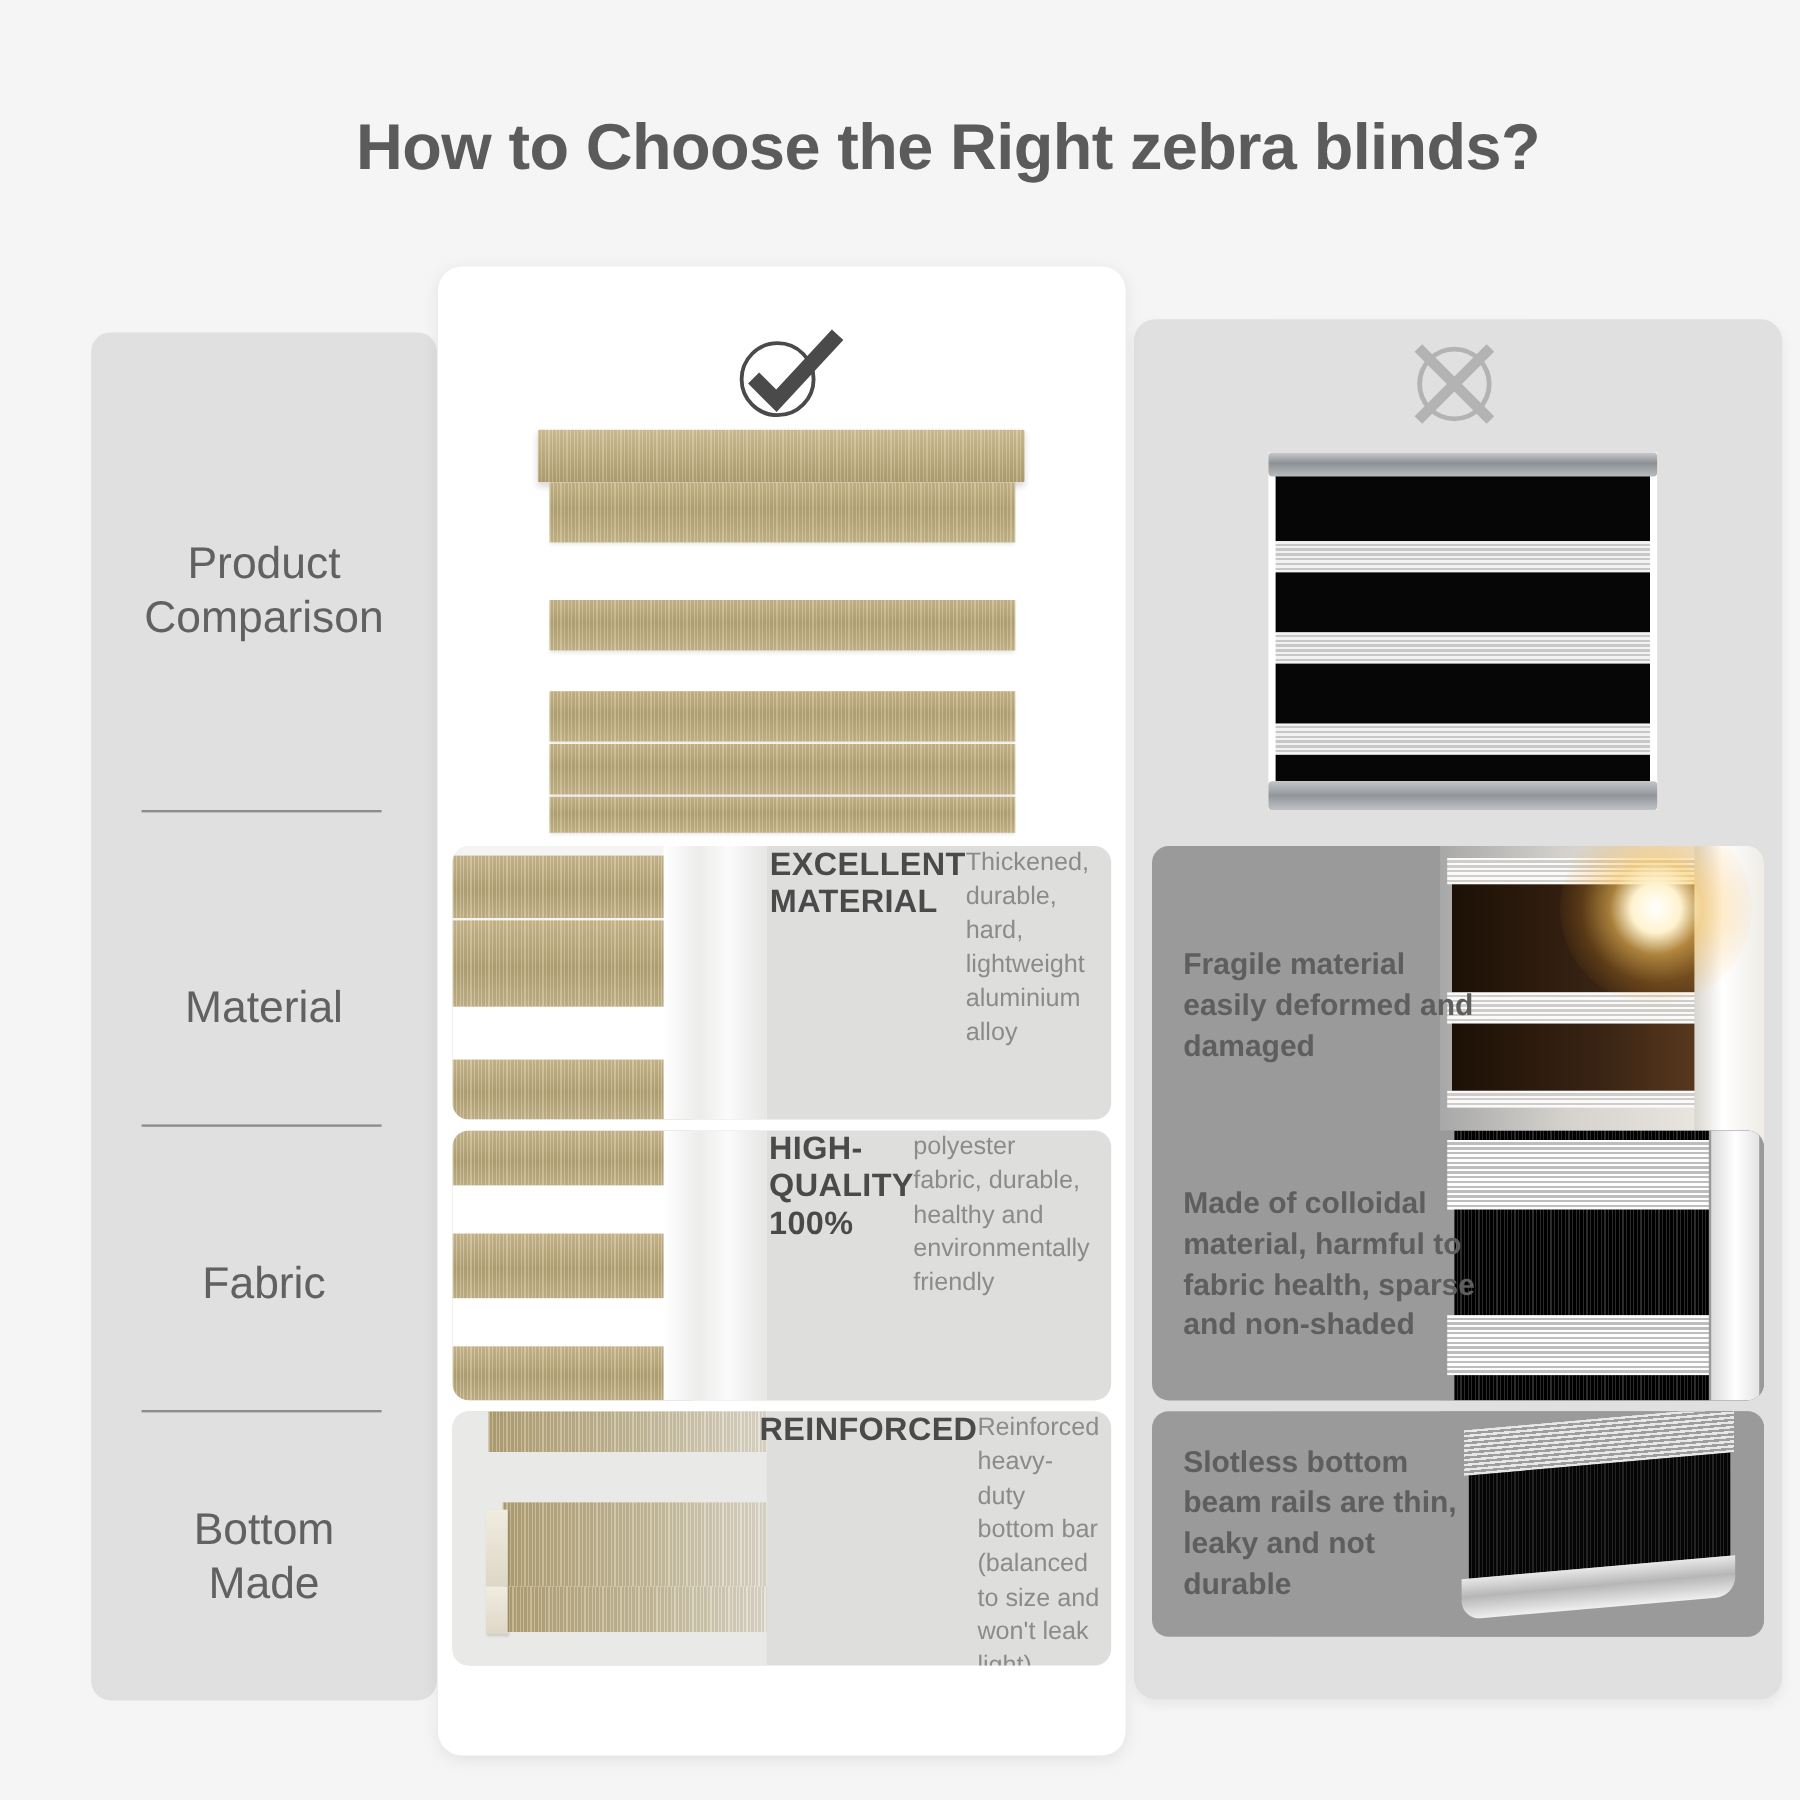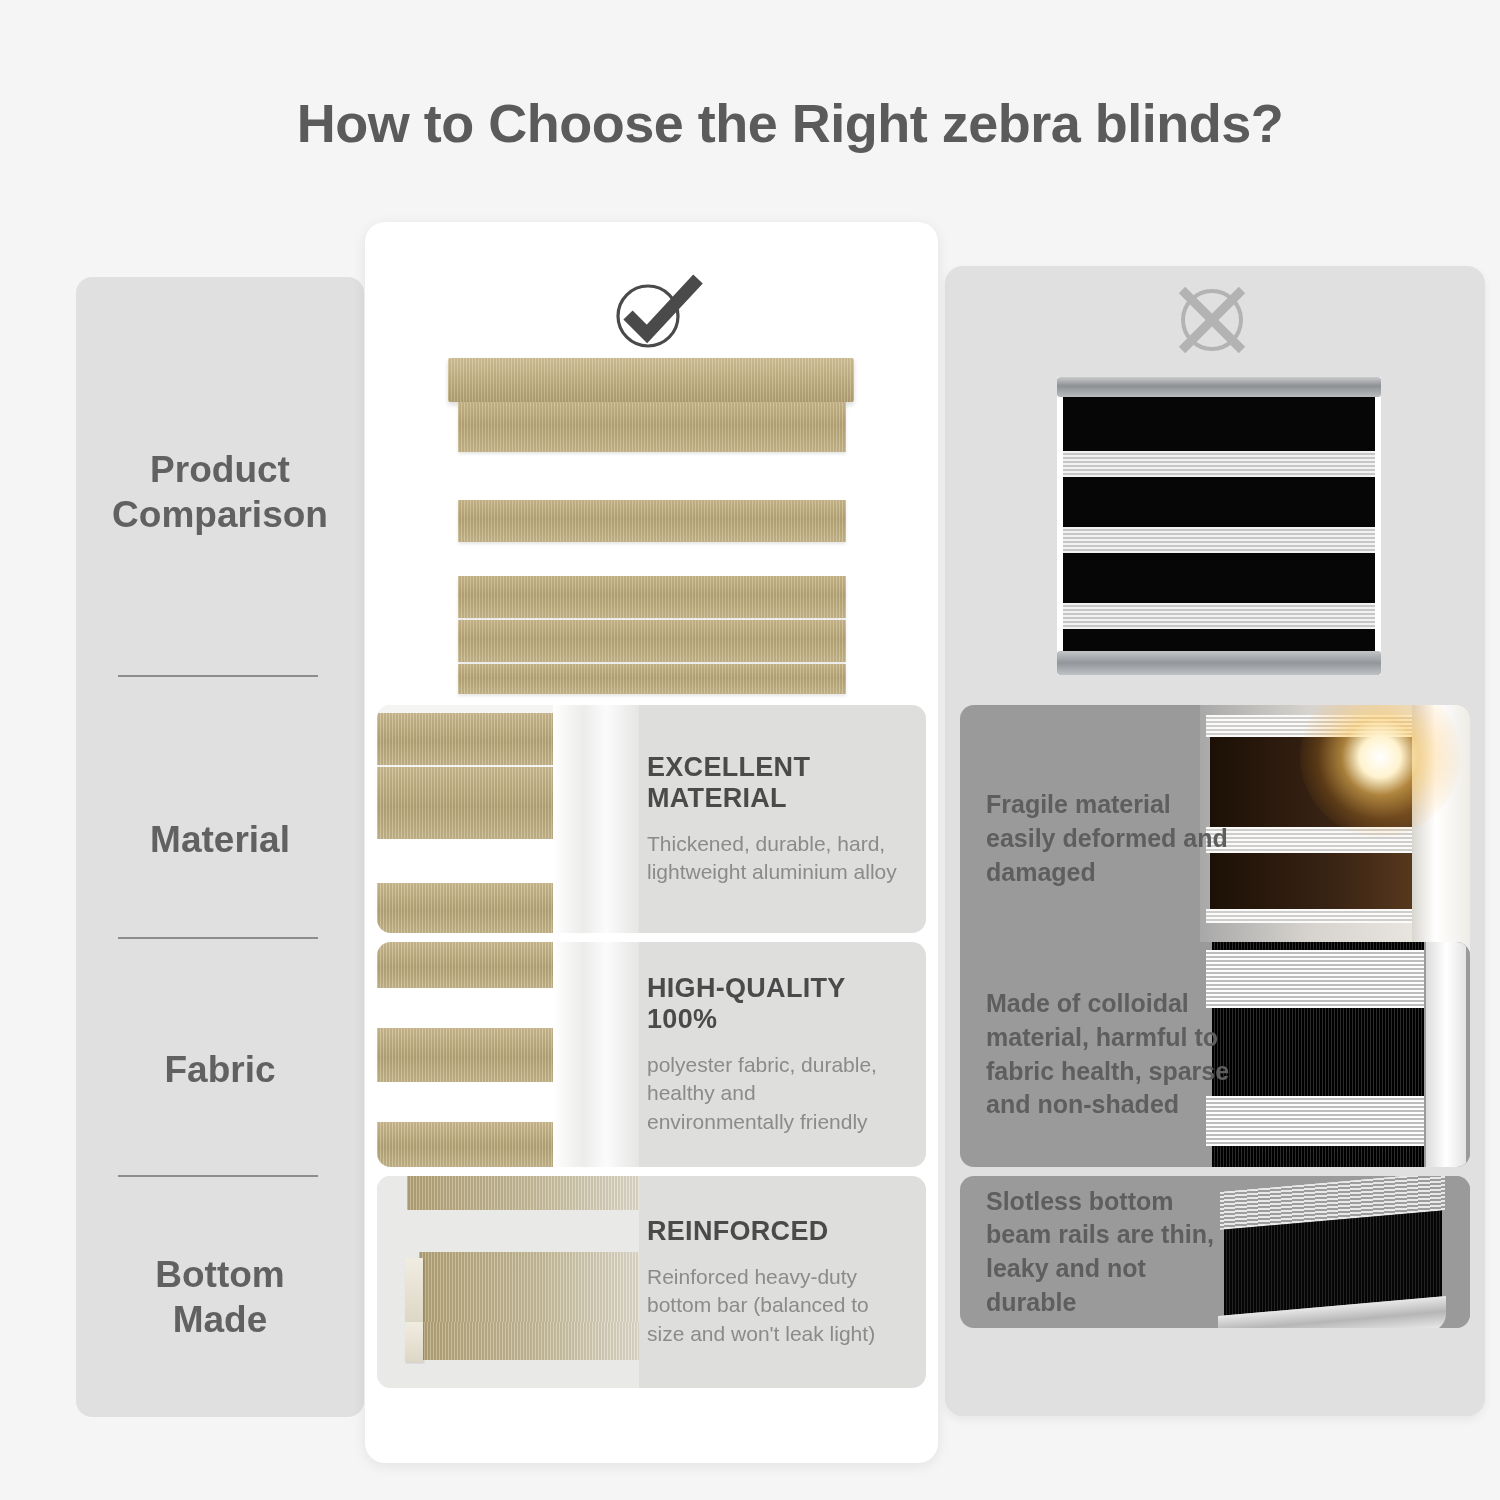--- a/index.html
+++ b/index.html
@@ -21,21 +21,21 @@
 
   
   .label-panel {
     position: absolute; left: 36px; top: 277px;
     width: 288px; height: 1140px;
     background: #e0e0e0; border-radius: 16px;
   }
   .label-cell {
     position: absolute; left: 0; width: 288px;
     text-align: center; color: #616161;
-    font-size: 37px; font-weight: bold; line-height: 1.22;
+    font-size: 37px; font-weight: normal; line-height: 1.22;
   }
   .label-cell.c0 { top: 170px; }
   .label-cell.c1 { top: 540px; }
   .label-cell.c2 { top: 770px; }
   .label-cell.c3 { top: 975px; }
   .label-divider {
     position: absolute; left: 42px; width: 200px; height: 2px;
     background: #8d8d8d;
   }
   .label-divider.d0 { top: 398px; }
@@ -125,26 +125,26 @@
   .feat-bad {
     position: absolute; left: 920px;
     width: 510px; border-radius: 14px;
     background: #9a9a9a; overflow: hidden;
   }
   .feat-good.r1 { top: 705px; height: 228px; }
   .feat-good.r2 { top: 942px; height: 225px; }
   .feat-good.r3 { top: 1176px; height: 212px; }
   .feat-bad.r1  { top: 705px; height: 268px; }
   .feat-bad.r2  { top: 942px; height: 225px; }
-  .feat-bad.r3  { top: 1176px; height: 152px; }
+  .feat-bad.r3  { top: 1176px; height: 188px; }
 
   .feat-img { position: absolute; left: 0; top: 0; width: 262px; height: 100%; }
   .feat-img.right { left: auto; right: 0; width: 270px; }
 
-  .feat-text { position: absolute; left: 256px; top: 0; right: 10px; height: 100%; padding: 0 14px; display: flex; flex-direction: column; justify-content: center; }
+  .feat-text { position: absolute; left: 256px; top: 0; right: 10px; height: 100%; padding: 0 14px; display: flex; flex-direction: row; justify-content: center; }
   .feat-title {
     font-size: 27px; font-weight: bold; color: #4a4a4a;
     letter-spacing: 0.3px; margin-bottom: 16px;
   }
   .feat-desc { font-size: 21px; color: #8b8b8b; line-height: 1.35; }
 
   .neg-text {
     position: absolute; left: 18px; top: 0; width: 255px; height: 100%;
     display: flex; align-items: center;
     font-size: 25px; font-weight: bold; color: #5e5e5e; line-height: 1.35;

